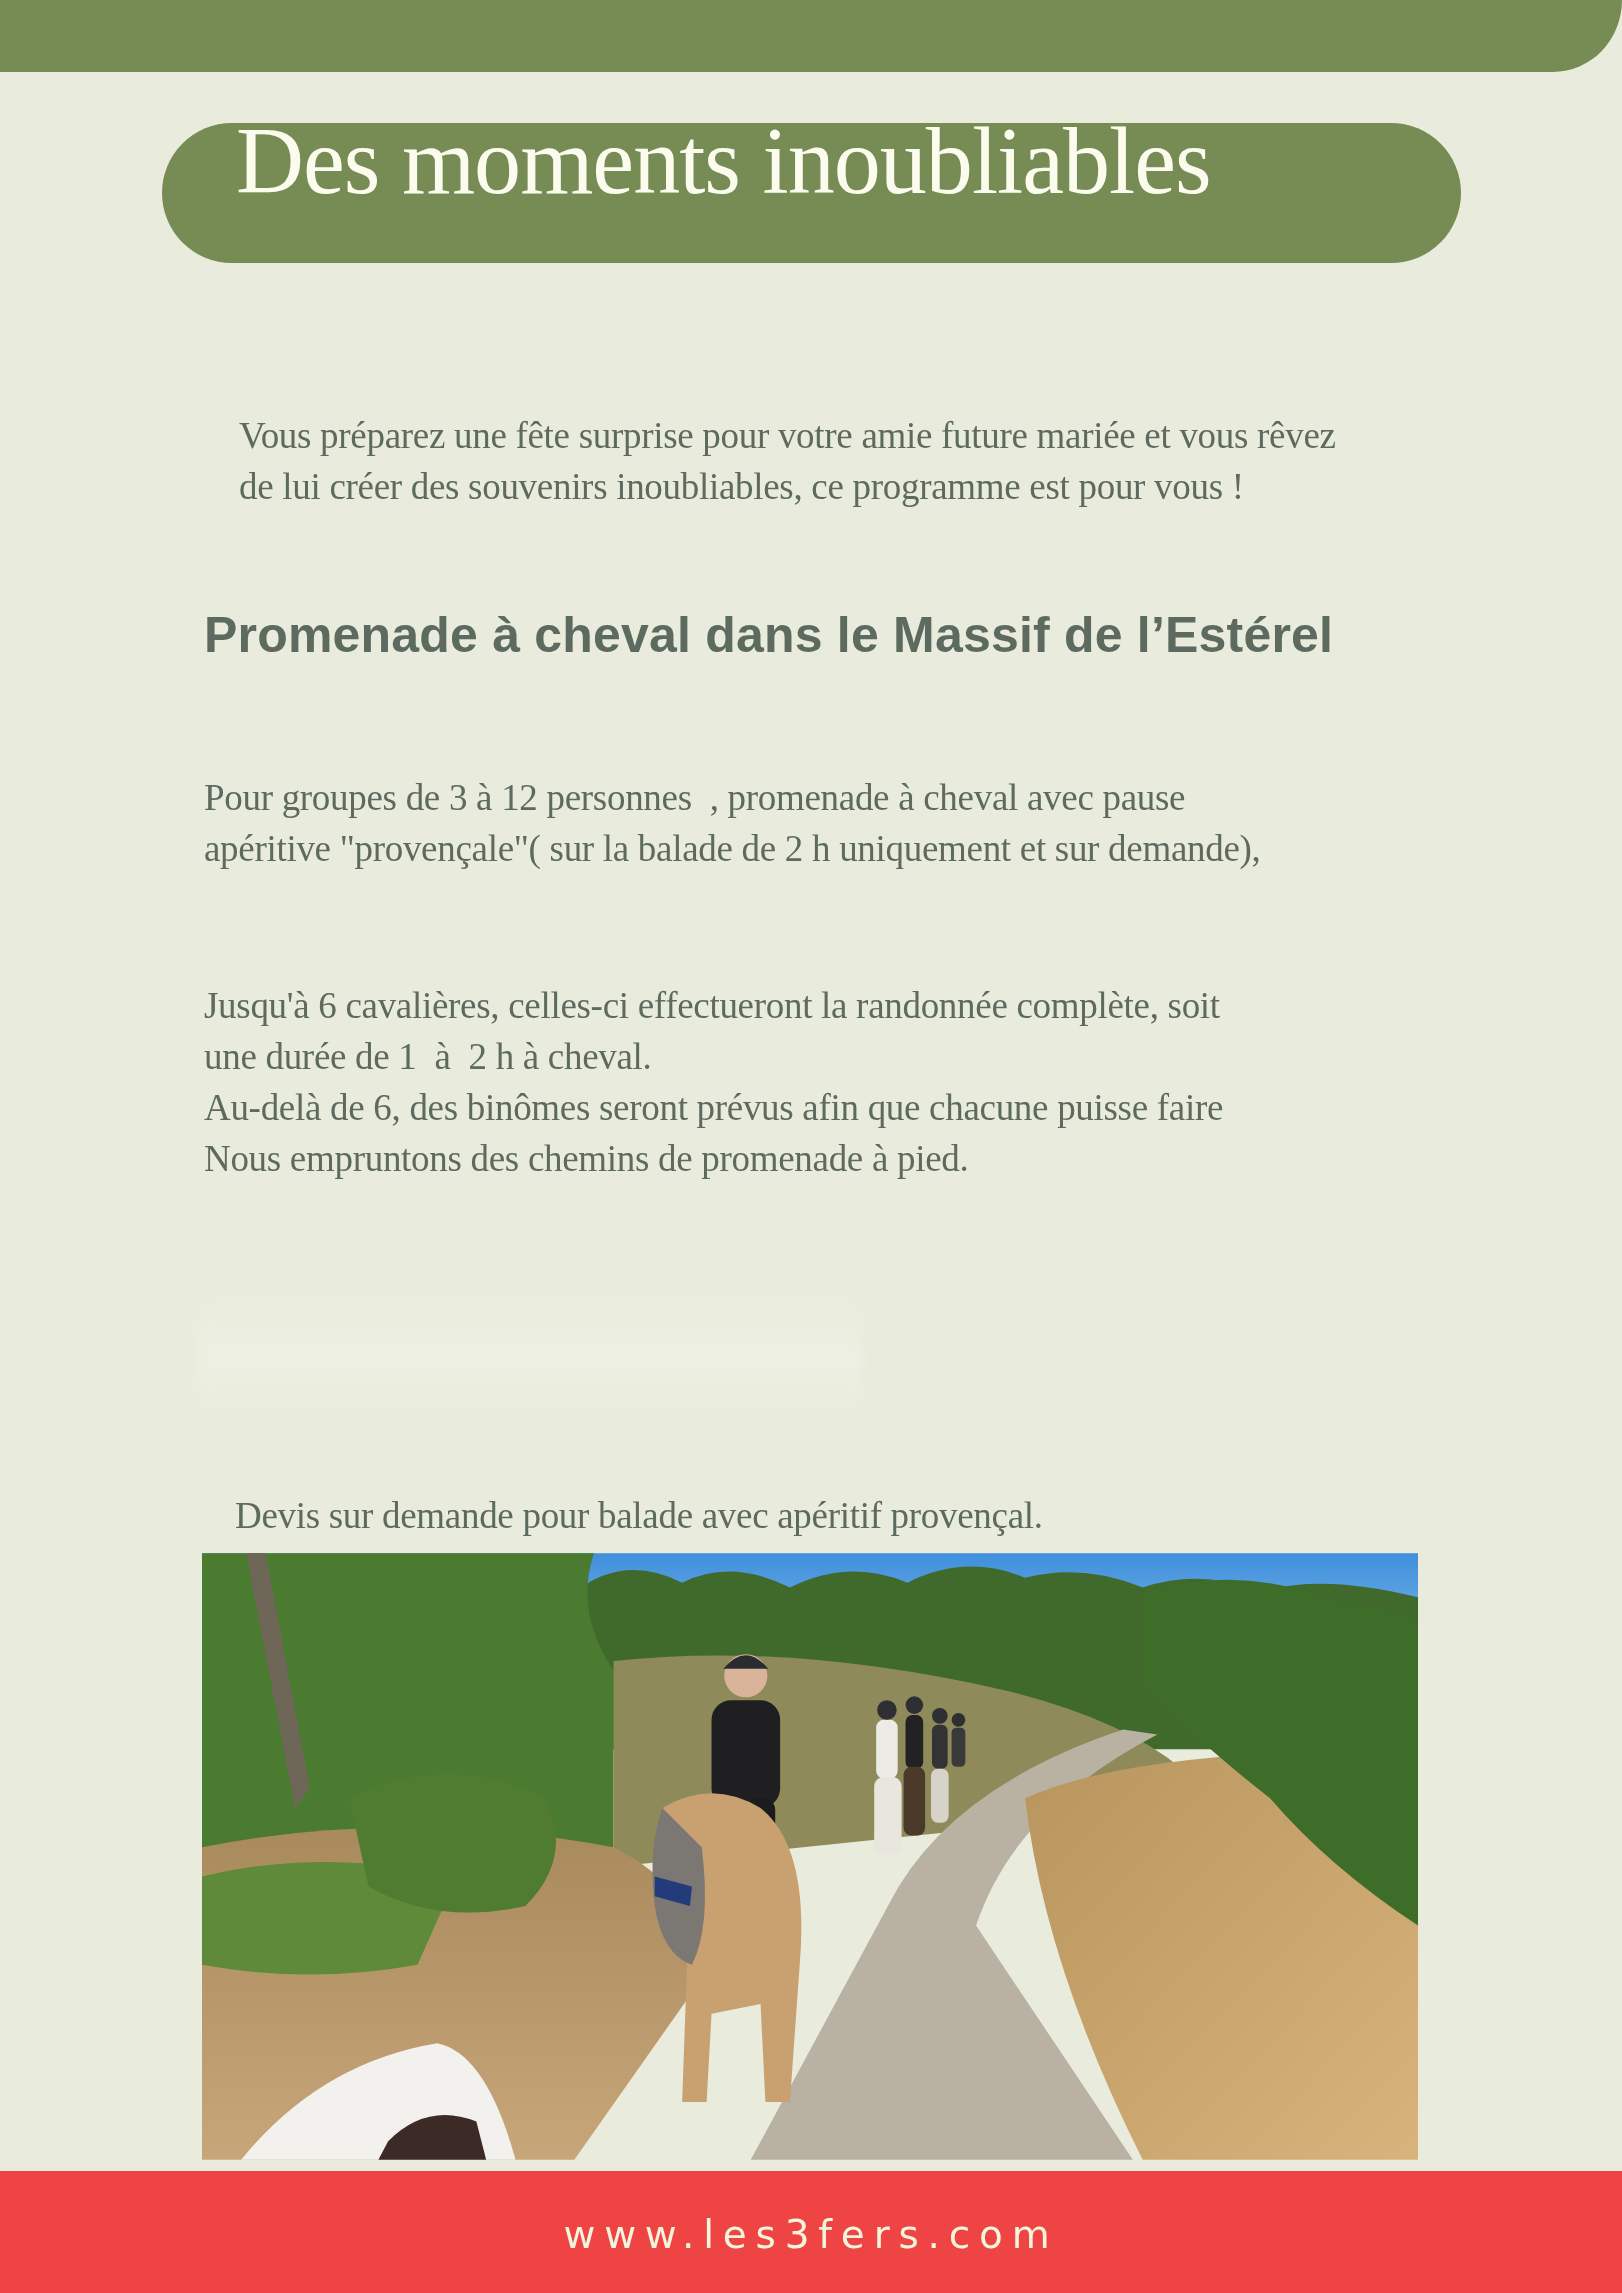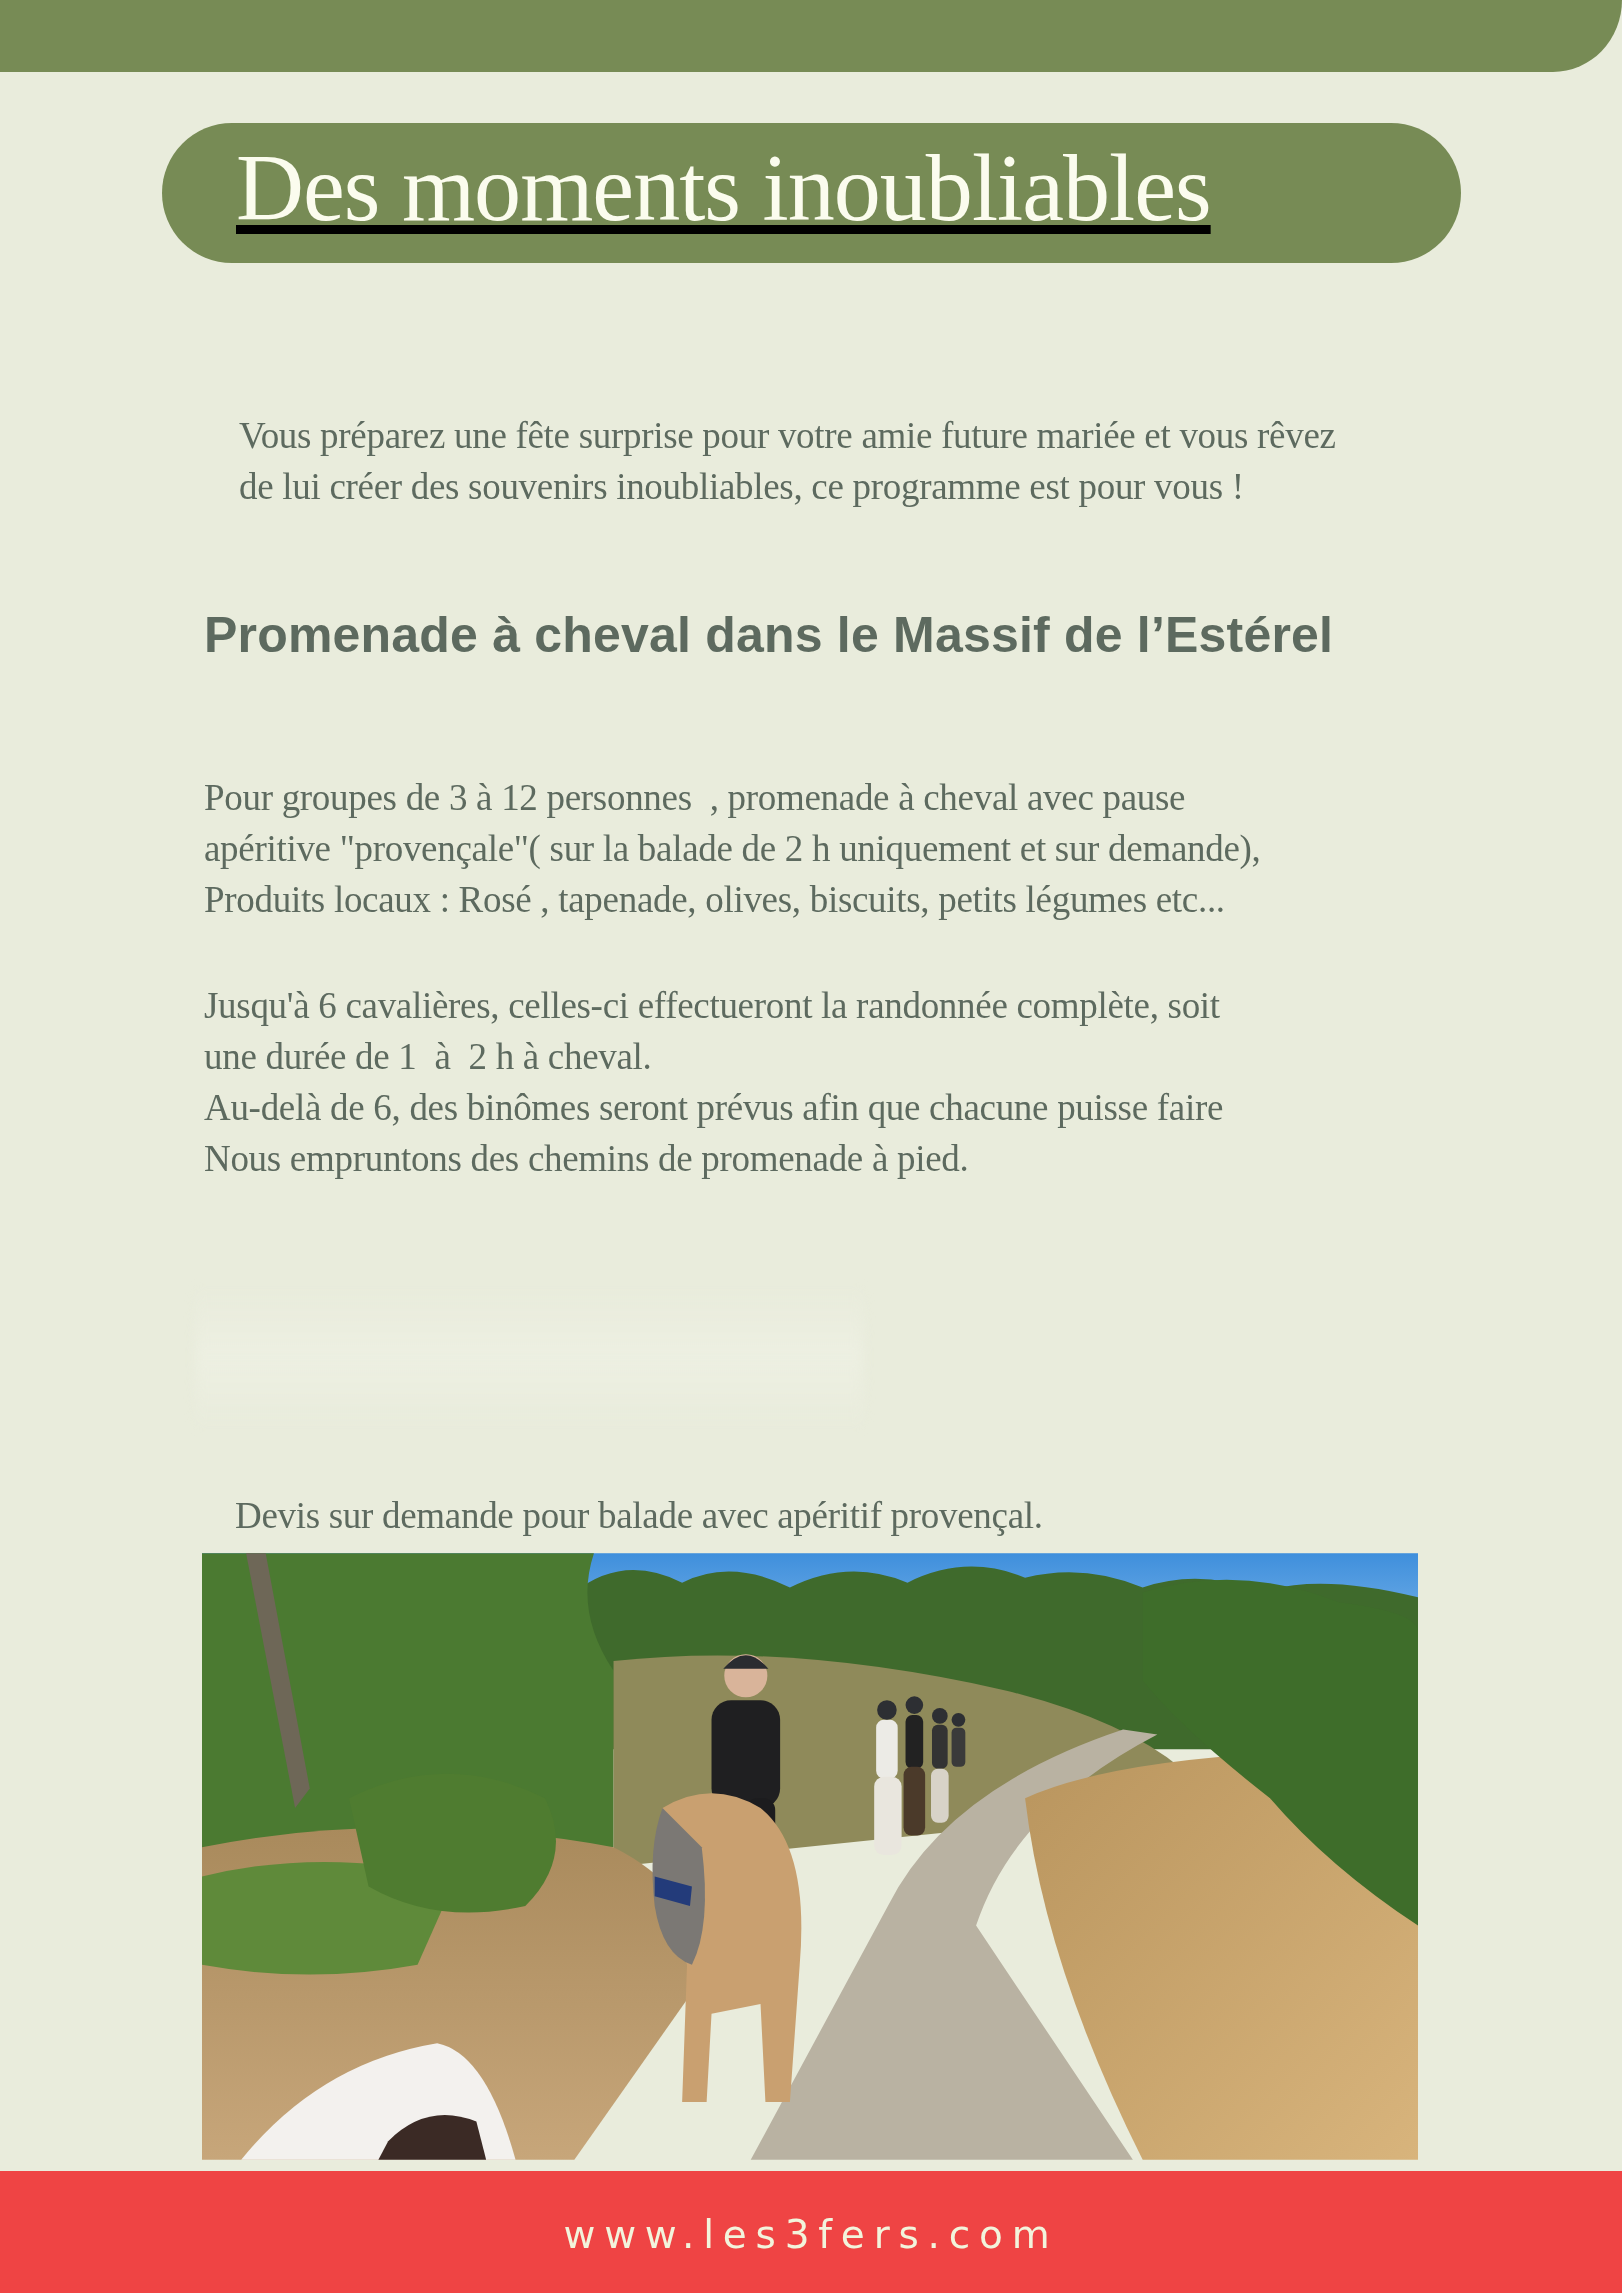--- a/index.html
+++ b/index.html
@@ -25,22 +25,20 @@
     .title-pill {
       position: absolute;
       left: 162px; top: 123px;
       width: 1299px;
       height: 140px;
       background: #778b55;
       border-radius: 71px;
       box-sizing: border-box;
       padding-left: 74px;
       display: flex;
-      align-items: center;
-      text-decoration: underline;
     }
     .title-pill h1 {
       margin: 0;
       color: #fbfcee;
       font-family: "Liberation Serif", "DejaVu Serif", serif;
       font-weight: normal;
       font-size: 96px;
       letter-spacing: -1px;
       transform: scaleX(0.98);
       transform-origin: left center;
@@ -117,21 +115,20 @@
 <div class="content para intro">
   <span class="line">Vous préparez une fête surprise pour votre amie future mariée et vous rêvez</span>
   <span class="line">de lui créer des souvenirs inoubliables, ce programme est pour vous !</span>
 </div>
 
 <div class="content subheading">Promenade à cheval dans le Massif de l’Estérel</div>
 
 <div class="content para groups">
   <span class="line">Pour groupes de 3 à 12 personnes  , promenade à cheval avec pause</span>
   <span class="line">apéritive "provençale"( sur la balade de 2 h uniquement et sur demande),</span>
-  <span class="line">Produits locaux : Rosé , tapenade, olives, biscuits, petits légumes etc...</span>
 </div>
 
 <div class="content para riders">
   <span class="line">Jusqu'à 6 cavalières, celles-ci effectueront la randonnée complète, soit</span>
   <span class="line">une durée de 1  à  2 h à cheval.</span>
   <span class="line">Au-delà de 6, des binômes seront prévus afin que chacune puisse faire</span>
   <span class="line">Nous empruntons des chemins de promenade à pied.</span>
 </div>
 
 <div class="faint-block"></div>

